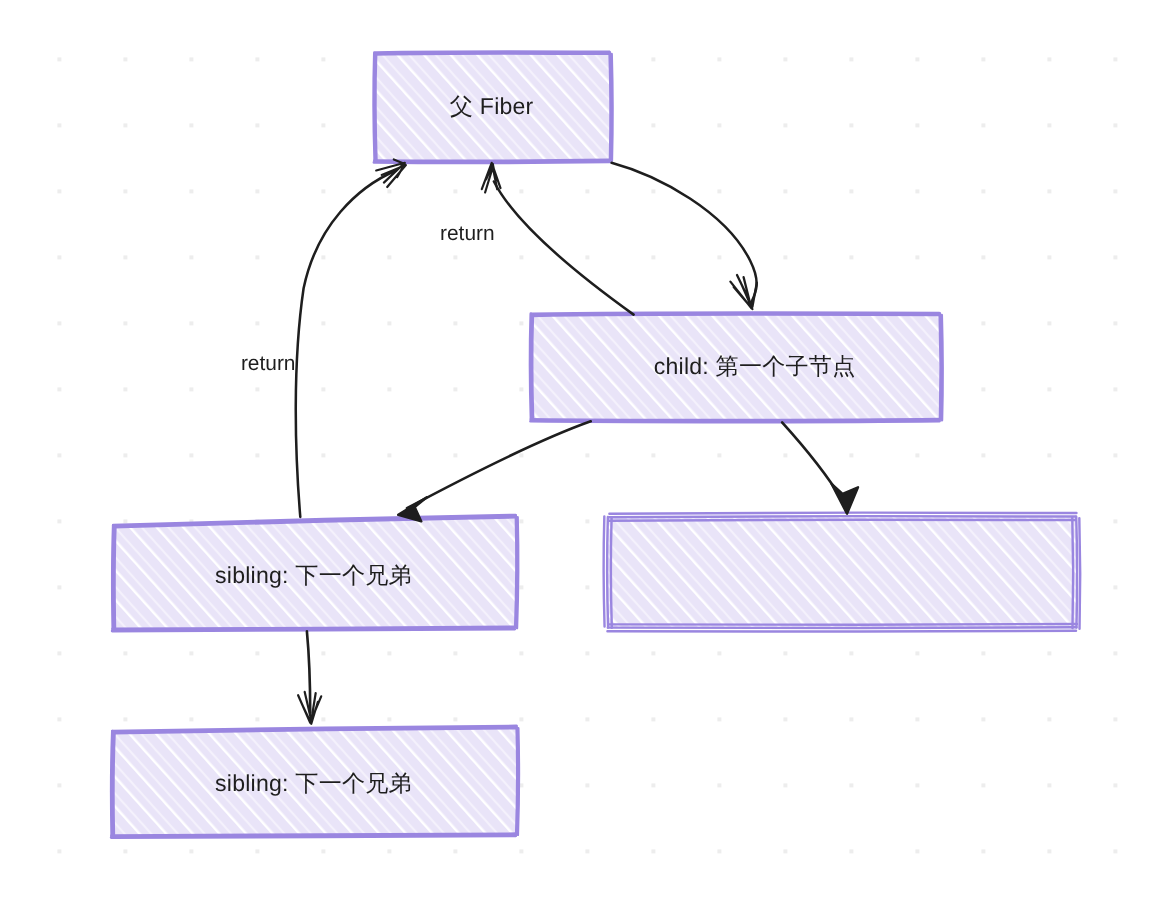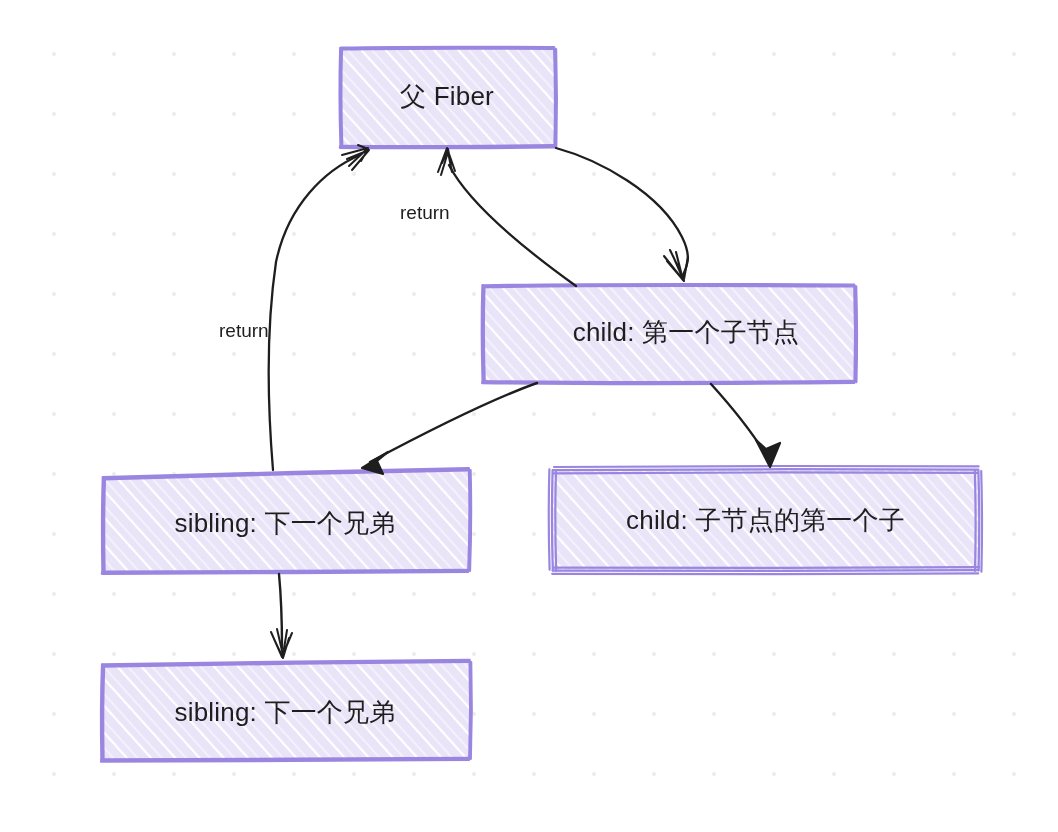--- a/index.html
+++ b/index.html
@@ -25,21 +25,21 @@
     top: 0;
     width: 1058px;
     height: 832px;
   }
   .node-label {
     position: absolute;
     display: flex;
     align-items: center;
     justify-content: center;
     color: #1e1e1e;
-    font-size: 26px;
+    font-size: 21px;
     font-family: "Liberation Sans", "DejaVu Sans", sans-serif;
     white-space: nowrap;
     pointer-events: none;
     letter-spacing: 0.2px;
     text-align: center;
   }
   .edge-label {
     position: absolute;
     color: #1e1e1e;
     font-size: 19px;
@@ -156,21 +156,20 @@
       <path d="M438,172 L447,148 L455,171 M441,175 L448,152 L452,172 M442,163 L448,149 L451,164" stroke="#1e1e1e" stroke-width="2.0" fill="none" stroke-linecap="round" stroke-linejoin="round"></path>
     </g>
   </svg>
 
   <div class="node-label" style="left:339px; top:46px; width:216px; height:101px;">父 Fiber</div>
 
   <div class="node-label" style="left:499px; top:283px; width:374px; height:99px;">child: 第一个子节点</div>
 
   <div class="node-label" style="left:100px; top:471px; width:370px; height:104px;">sibling: 下一个兄弟</div>
 
-  <div class="node-label" style="left:551px; top:468px; width:429px; height:104px;">child: 子节点的第一个子</div>
 
   <div class="node-label" style="left:100px; top:661px; width:370px; height:102px;">sibling: 下一个兄弟</div>
 
   <div class="edge-label" style="left:219px; top:320px;">return</div>
 
   <div class="edge-label" style="left:400px; top:202px;">return</div>
 
 </div>
 
 </body></html>

